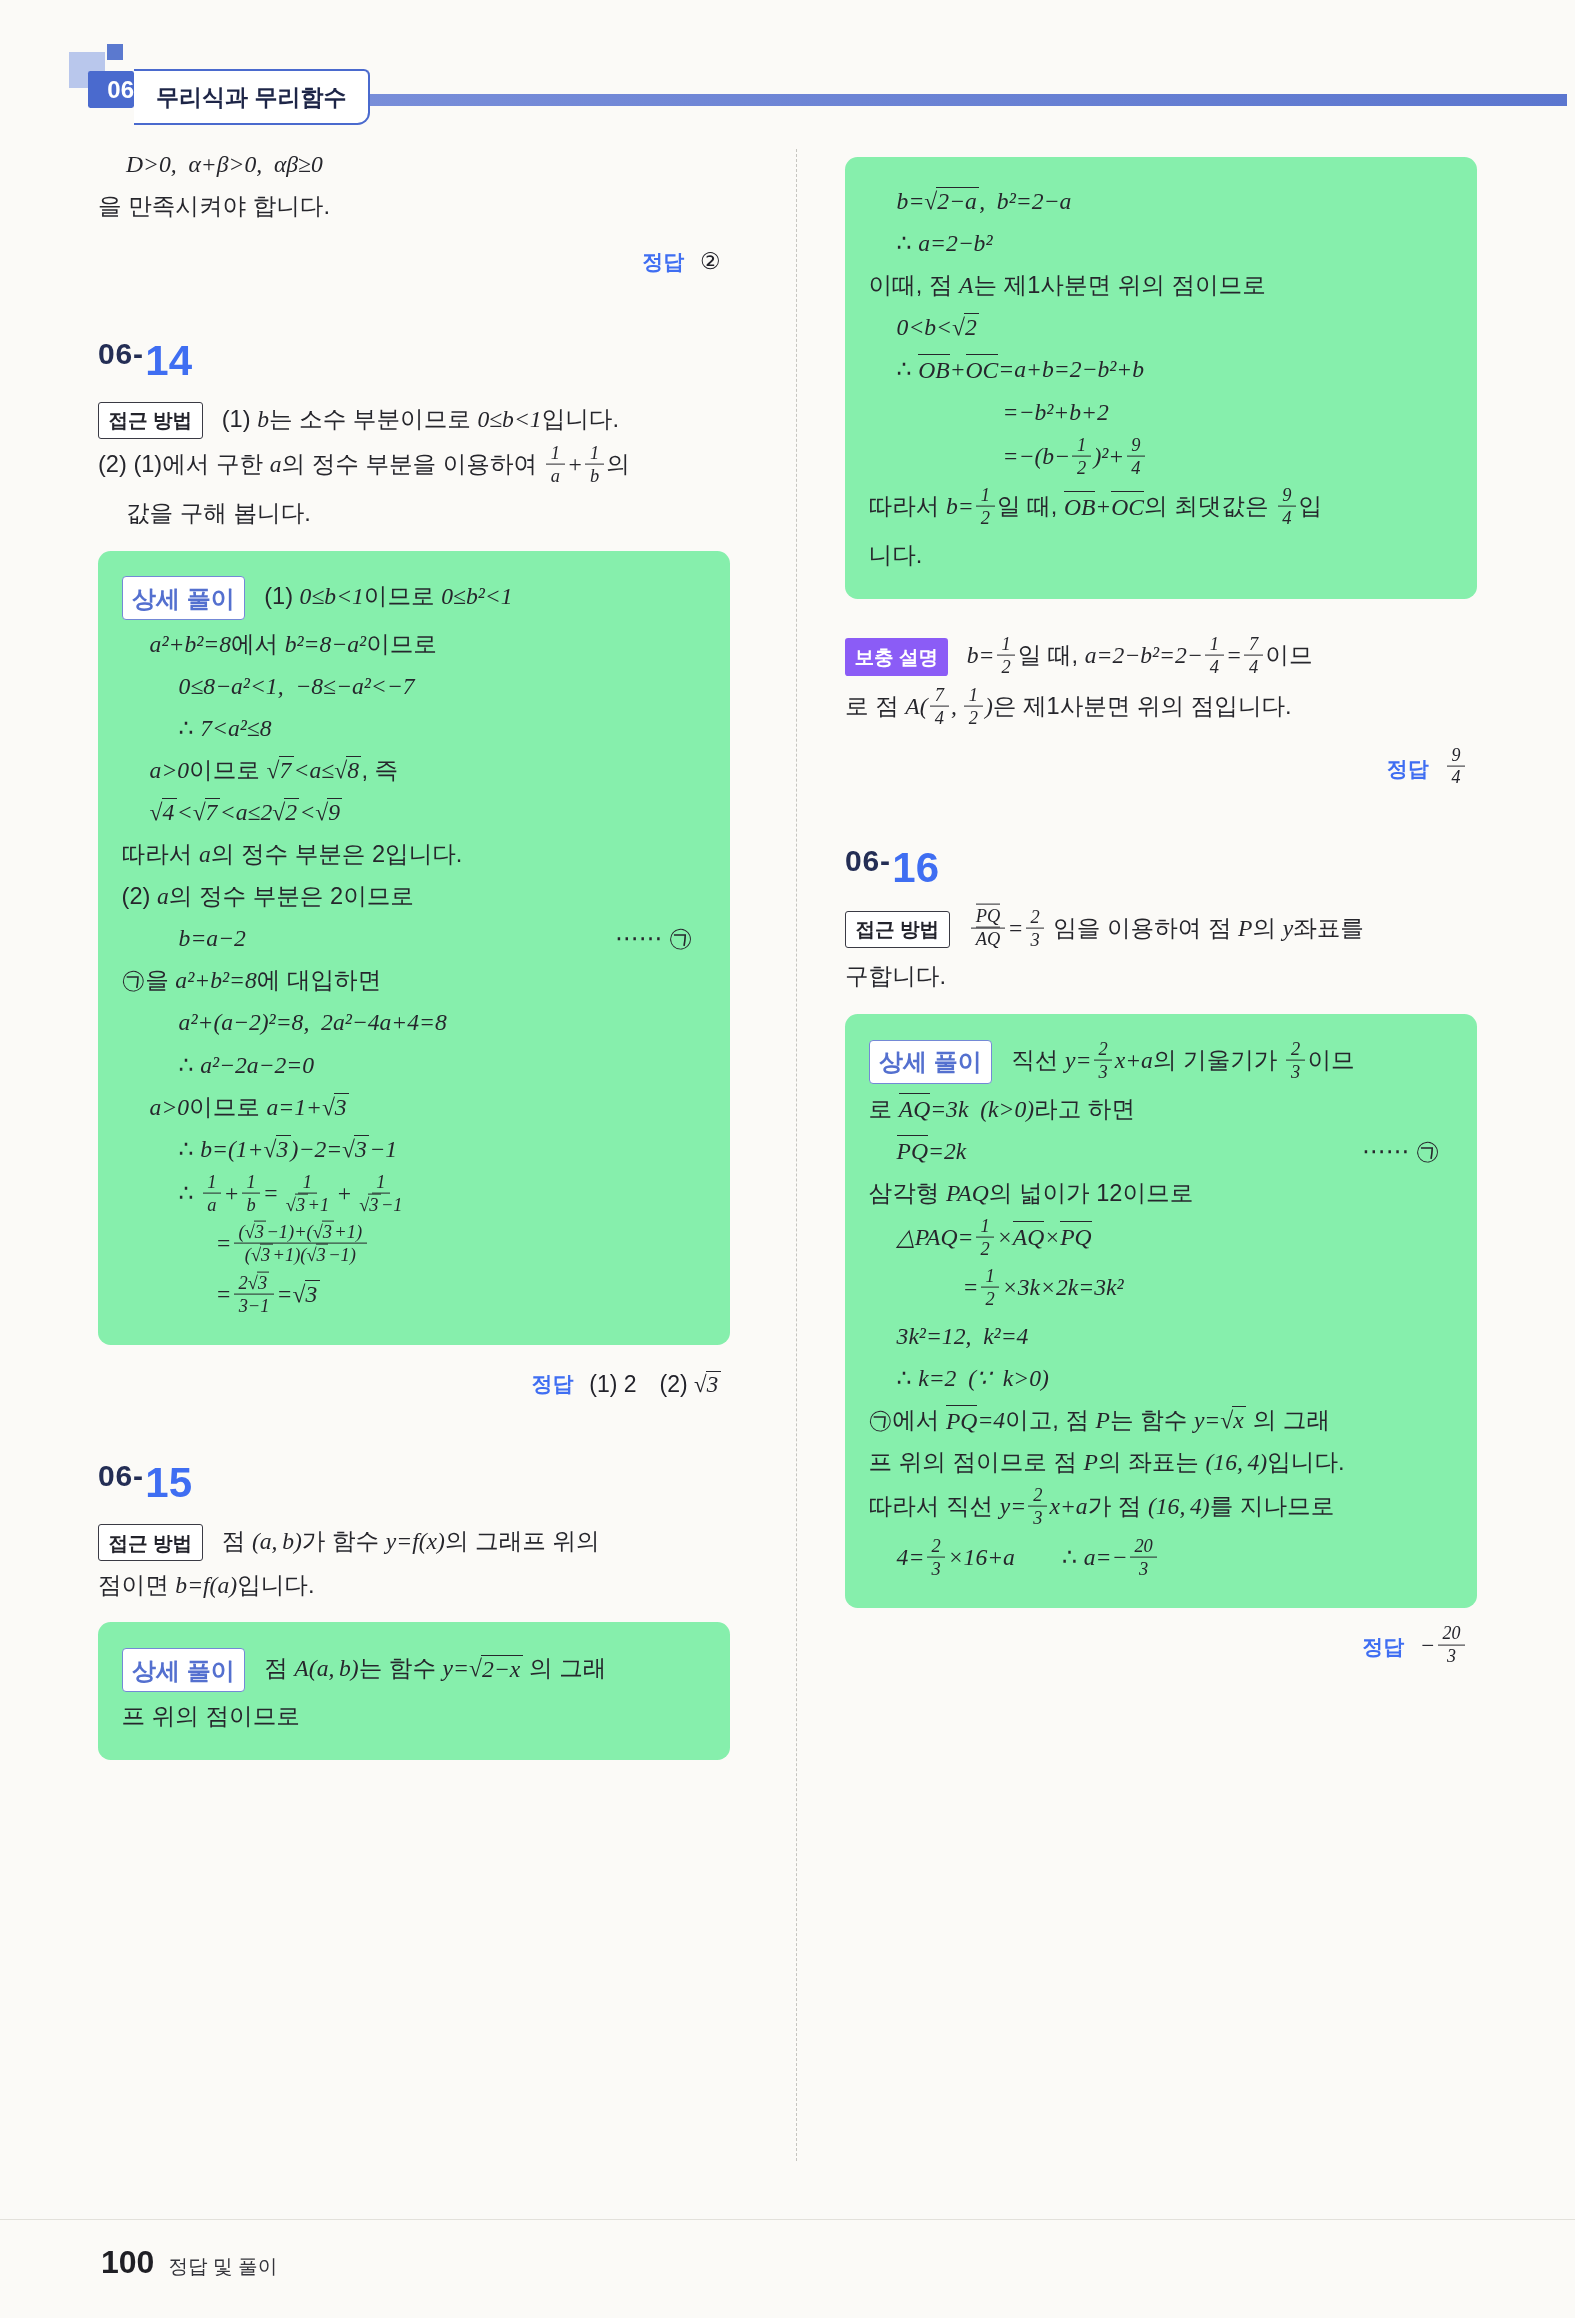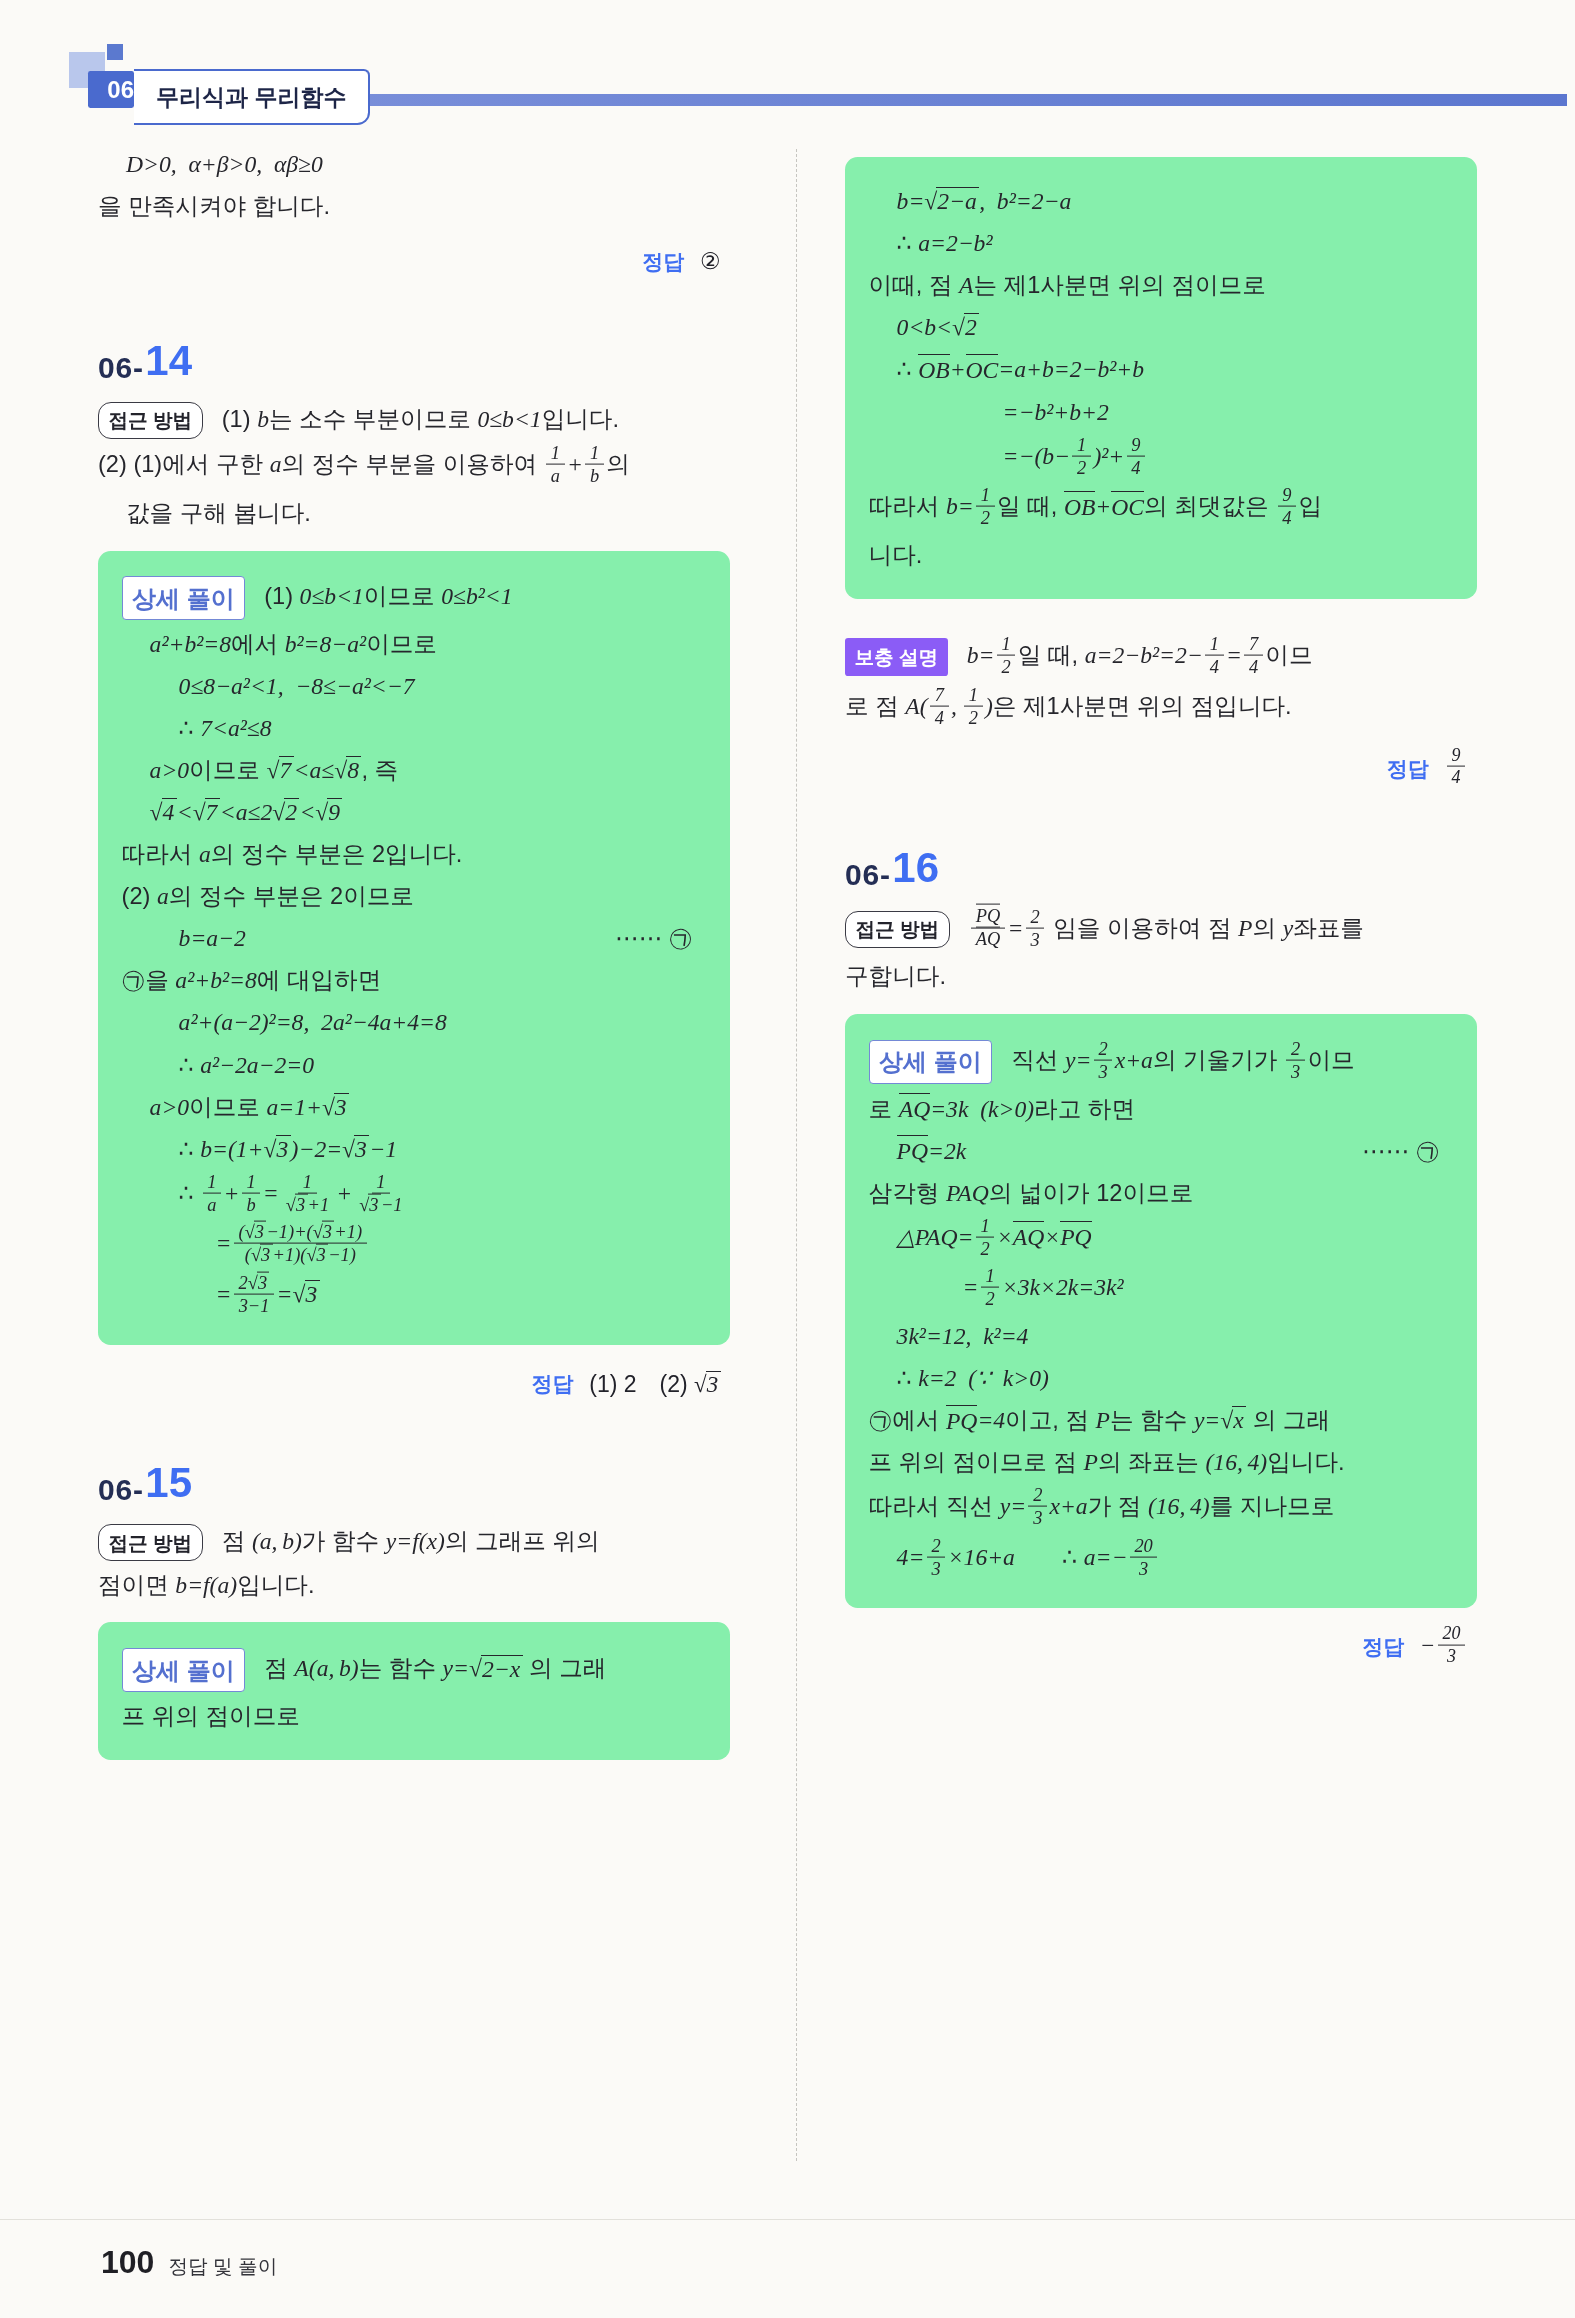--- a/index.html
+++ b/index.html
@@ -41,31 +41,31 @@
   .fr{display:inline-flex;flex-direction:column;align-items:center;vertical-align:middle;
     font-size:0.78em;line-height:1.2;margin:0 2.4px;transform:translateY(-2.4px)}
   .fn{padding:0 4.7px;border-bottom:1.6px solid #26262c;white-space:nowrap}
   .fd{padding:0 4.7px;white-space:nowrap}
   .sq{white-space:nowrap}
   .sqs{font-style:normal;letter-spacing:-0.8px}
   .sqb{border-top:1.6px solid #26262c;padding:0 2.4px 0 0.8px}
   .ov{border-top:1.6px solid #26262c;padding-top:1.6px}
 
   
-  .lbl-approach{display:inline-block;border:1.6px solid #3a3a44;border-radius:13px;font-size:19.6px;font-weight:bold;
+  .lbl-approach{display:inline-block;border:1.6px solid #3a3a44;border-radius:3px;font-size:19.6px;font-weight:bold;
     color:#23232b;background:#fff;padding:2.4px 9.4px;margin-right:12.6px;vertical-align:middle;white-space:nowrap}
   .lbl-detail{display:inline-block;border:1.6px solid #7489d6;border-radius:4px;font-size:24px;font-weight:bold;
     color:#5470cf;background:#fff;padding:2.4px 9.4px;margin-right:12.6px;vertical-align:middle;white-space:nowrap}
   .lbl-supp{display:inline-block;border-radius:3.1px;font-size:19.6px;font-weight:bold;color:#fff;
     background:#8b5cf6;padding:3.9px 9.4px;margin-right:12.6px;vertical-align:middle;white-space:nowrap}
 
   
   .panel{background:#86efac;border-radius:12.6px;padding:20.4px 23.6px;margin:17.3px 0}
   .approach{margin:6.3px 0 19px}
-  .prob-head{display:flex;align-items:flex-end;margin:53px 0 15.7px}
+  .prob-head{display:flex;align-items:flex-start;margin:53px 0 15.7px}
   .ph-pre{font-size:30px;font-weight:bold;color:#242e55;letter-spacing:0.8px}
   .ph-no{font-size:42px;font-weight:bold;color:#3f6ef2;margin-left:1.6px}
 
   .answer-row{display:flex;justify-content:flex-end;align-items:center;gap:15.7px;margin:15.7px 9.4px 4.7px 0;min-height:44px}
   .ans-label{color:#3f6ef2;font-weight:bold;font-size:21px}
   .ans-val{font-size:23px;color:#22222a}
 
   
   .footer{position:absolute;left:0;right:0;bottom:38px;border-top:1.6px solid #e3e1db;
     padding:23.6px 0 0 101px;display:flex;align-items:baseline;gap:14px}

